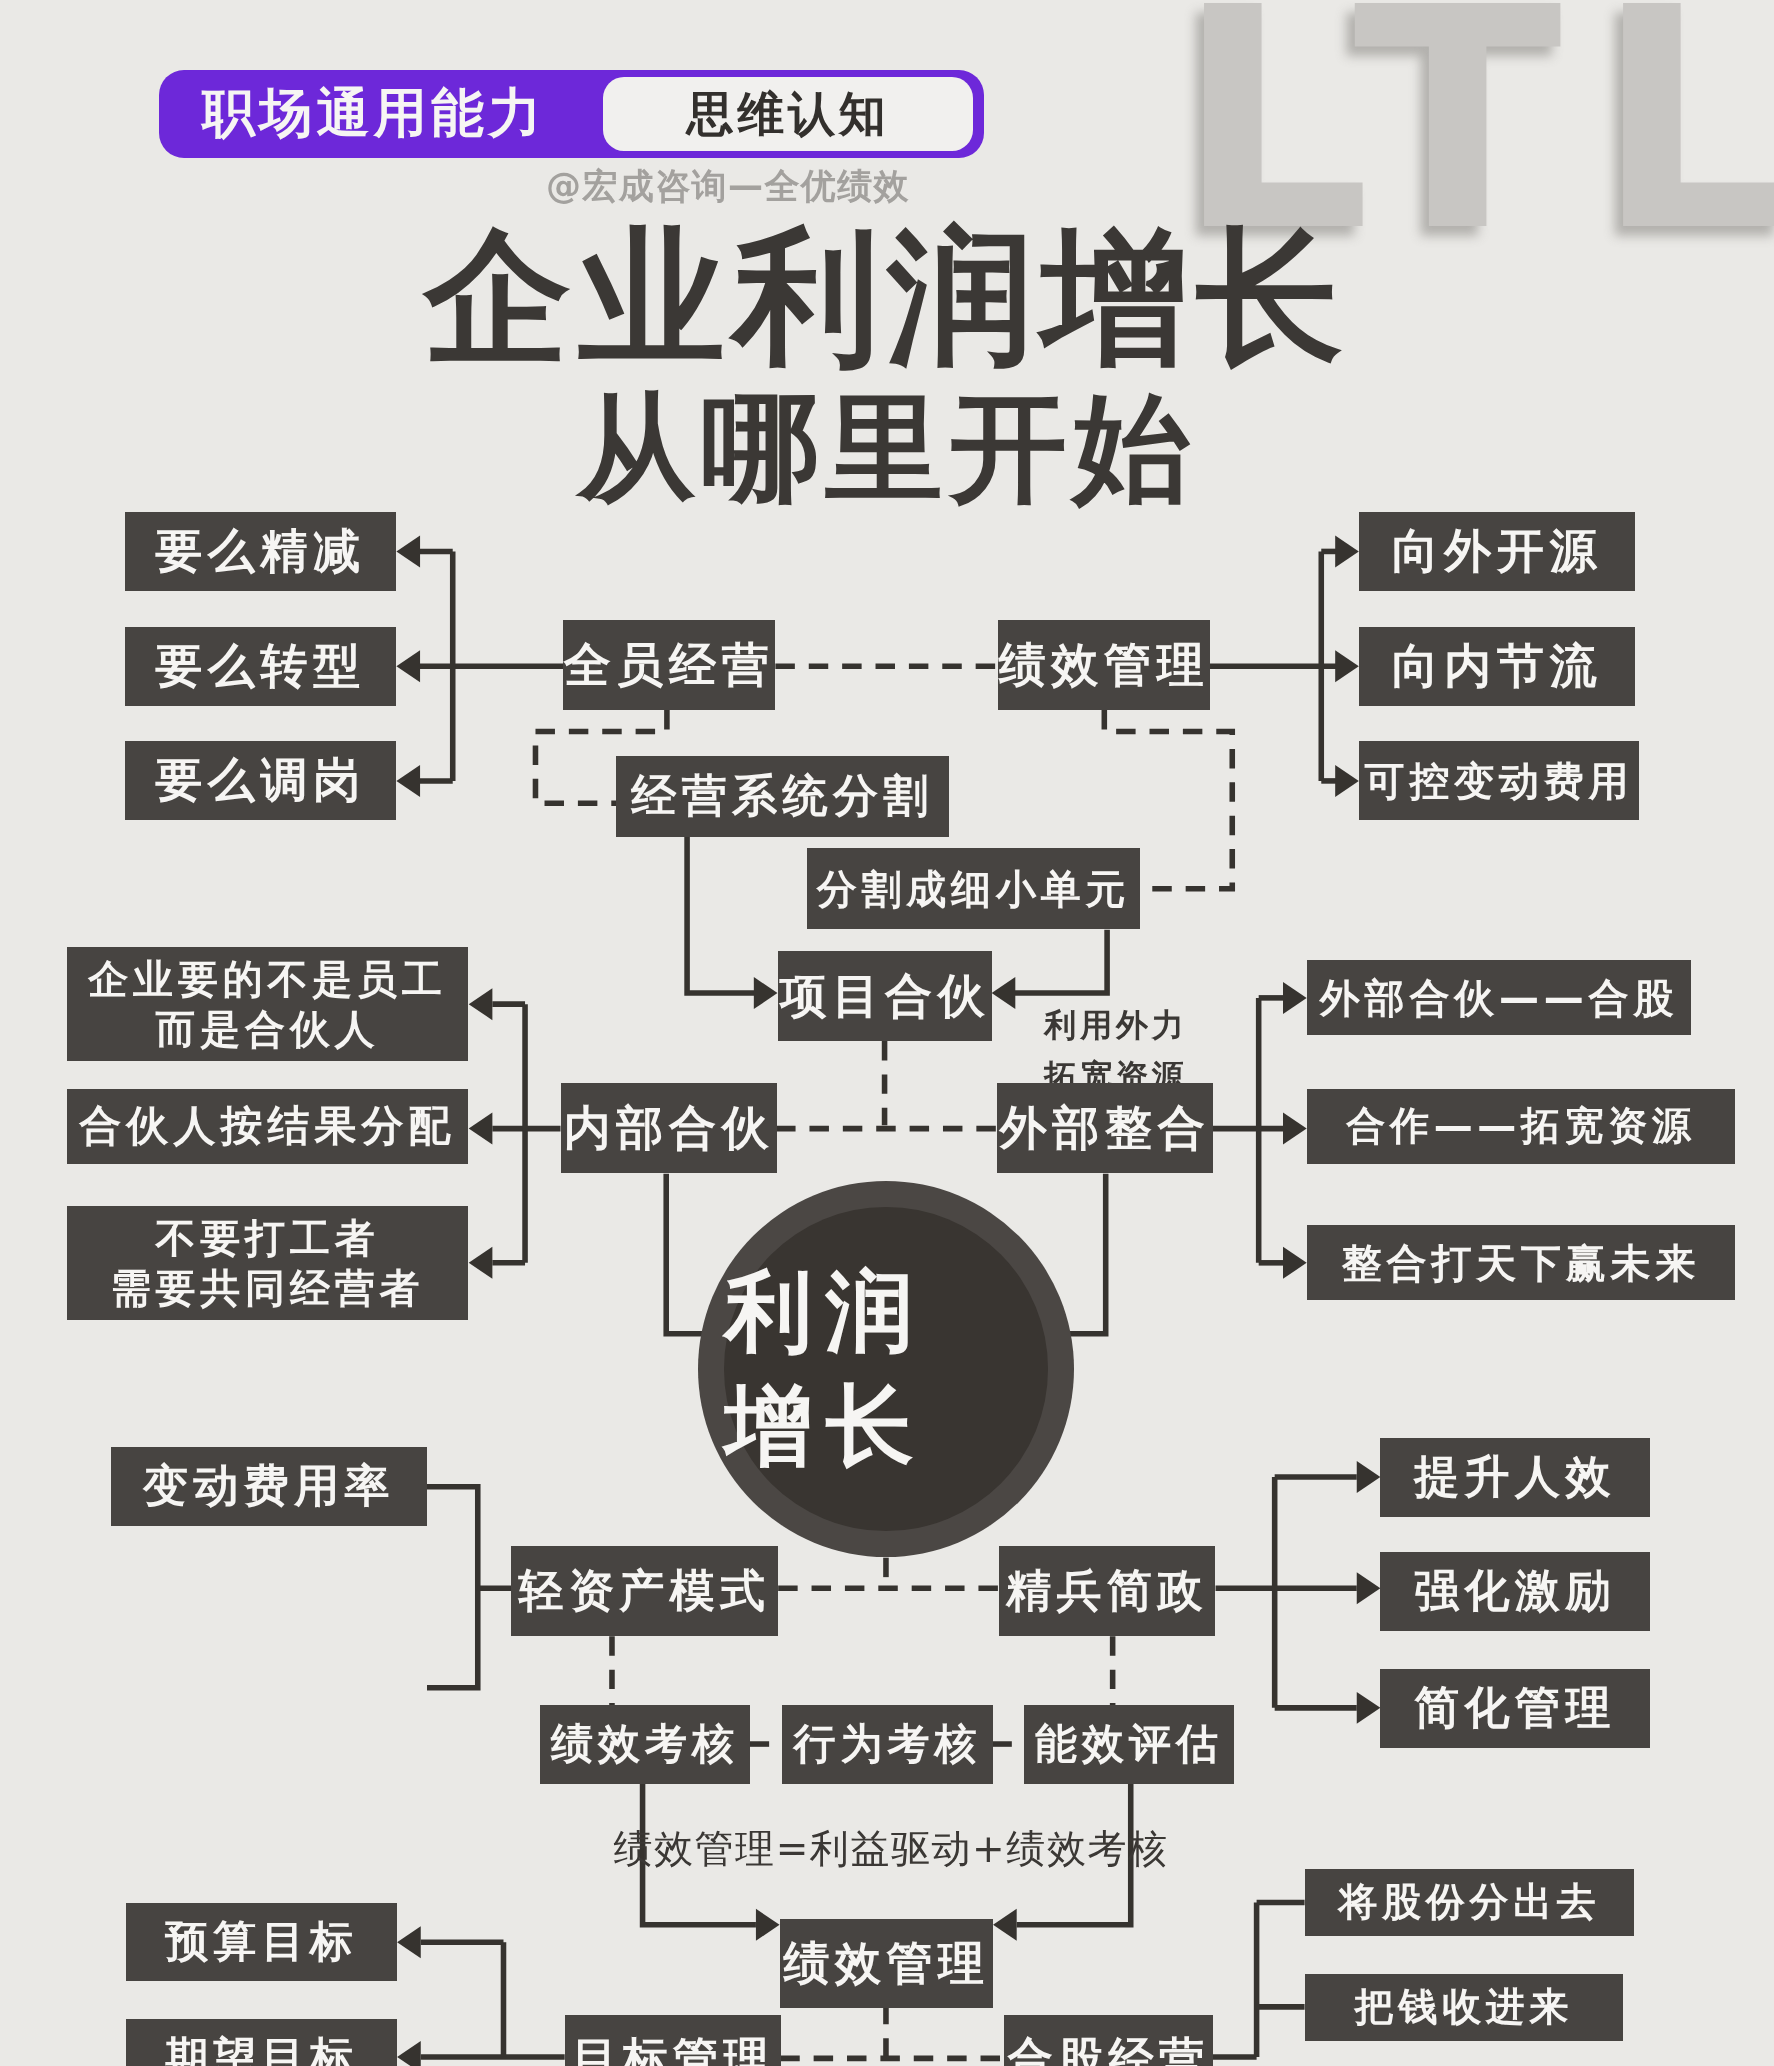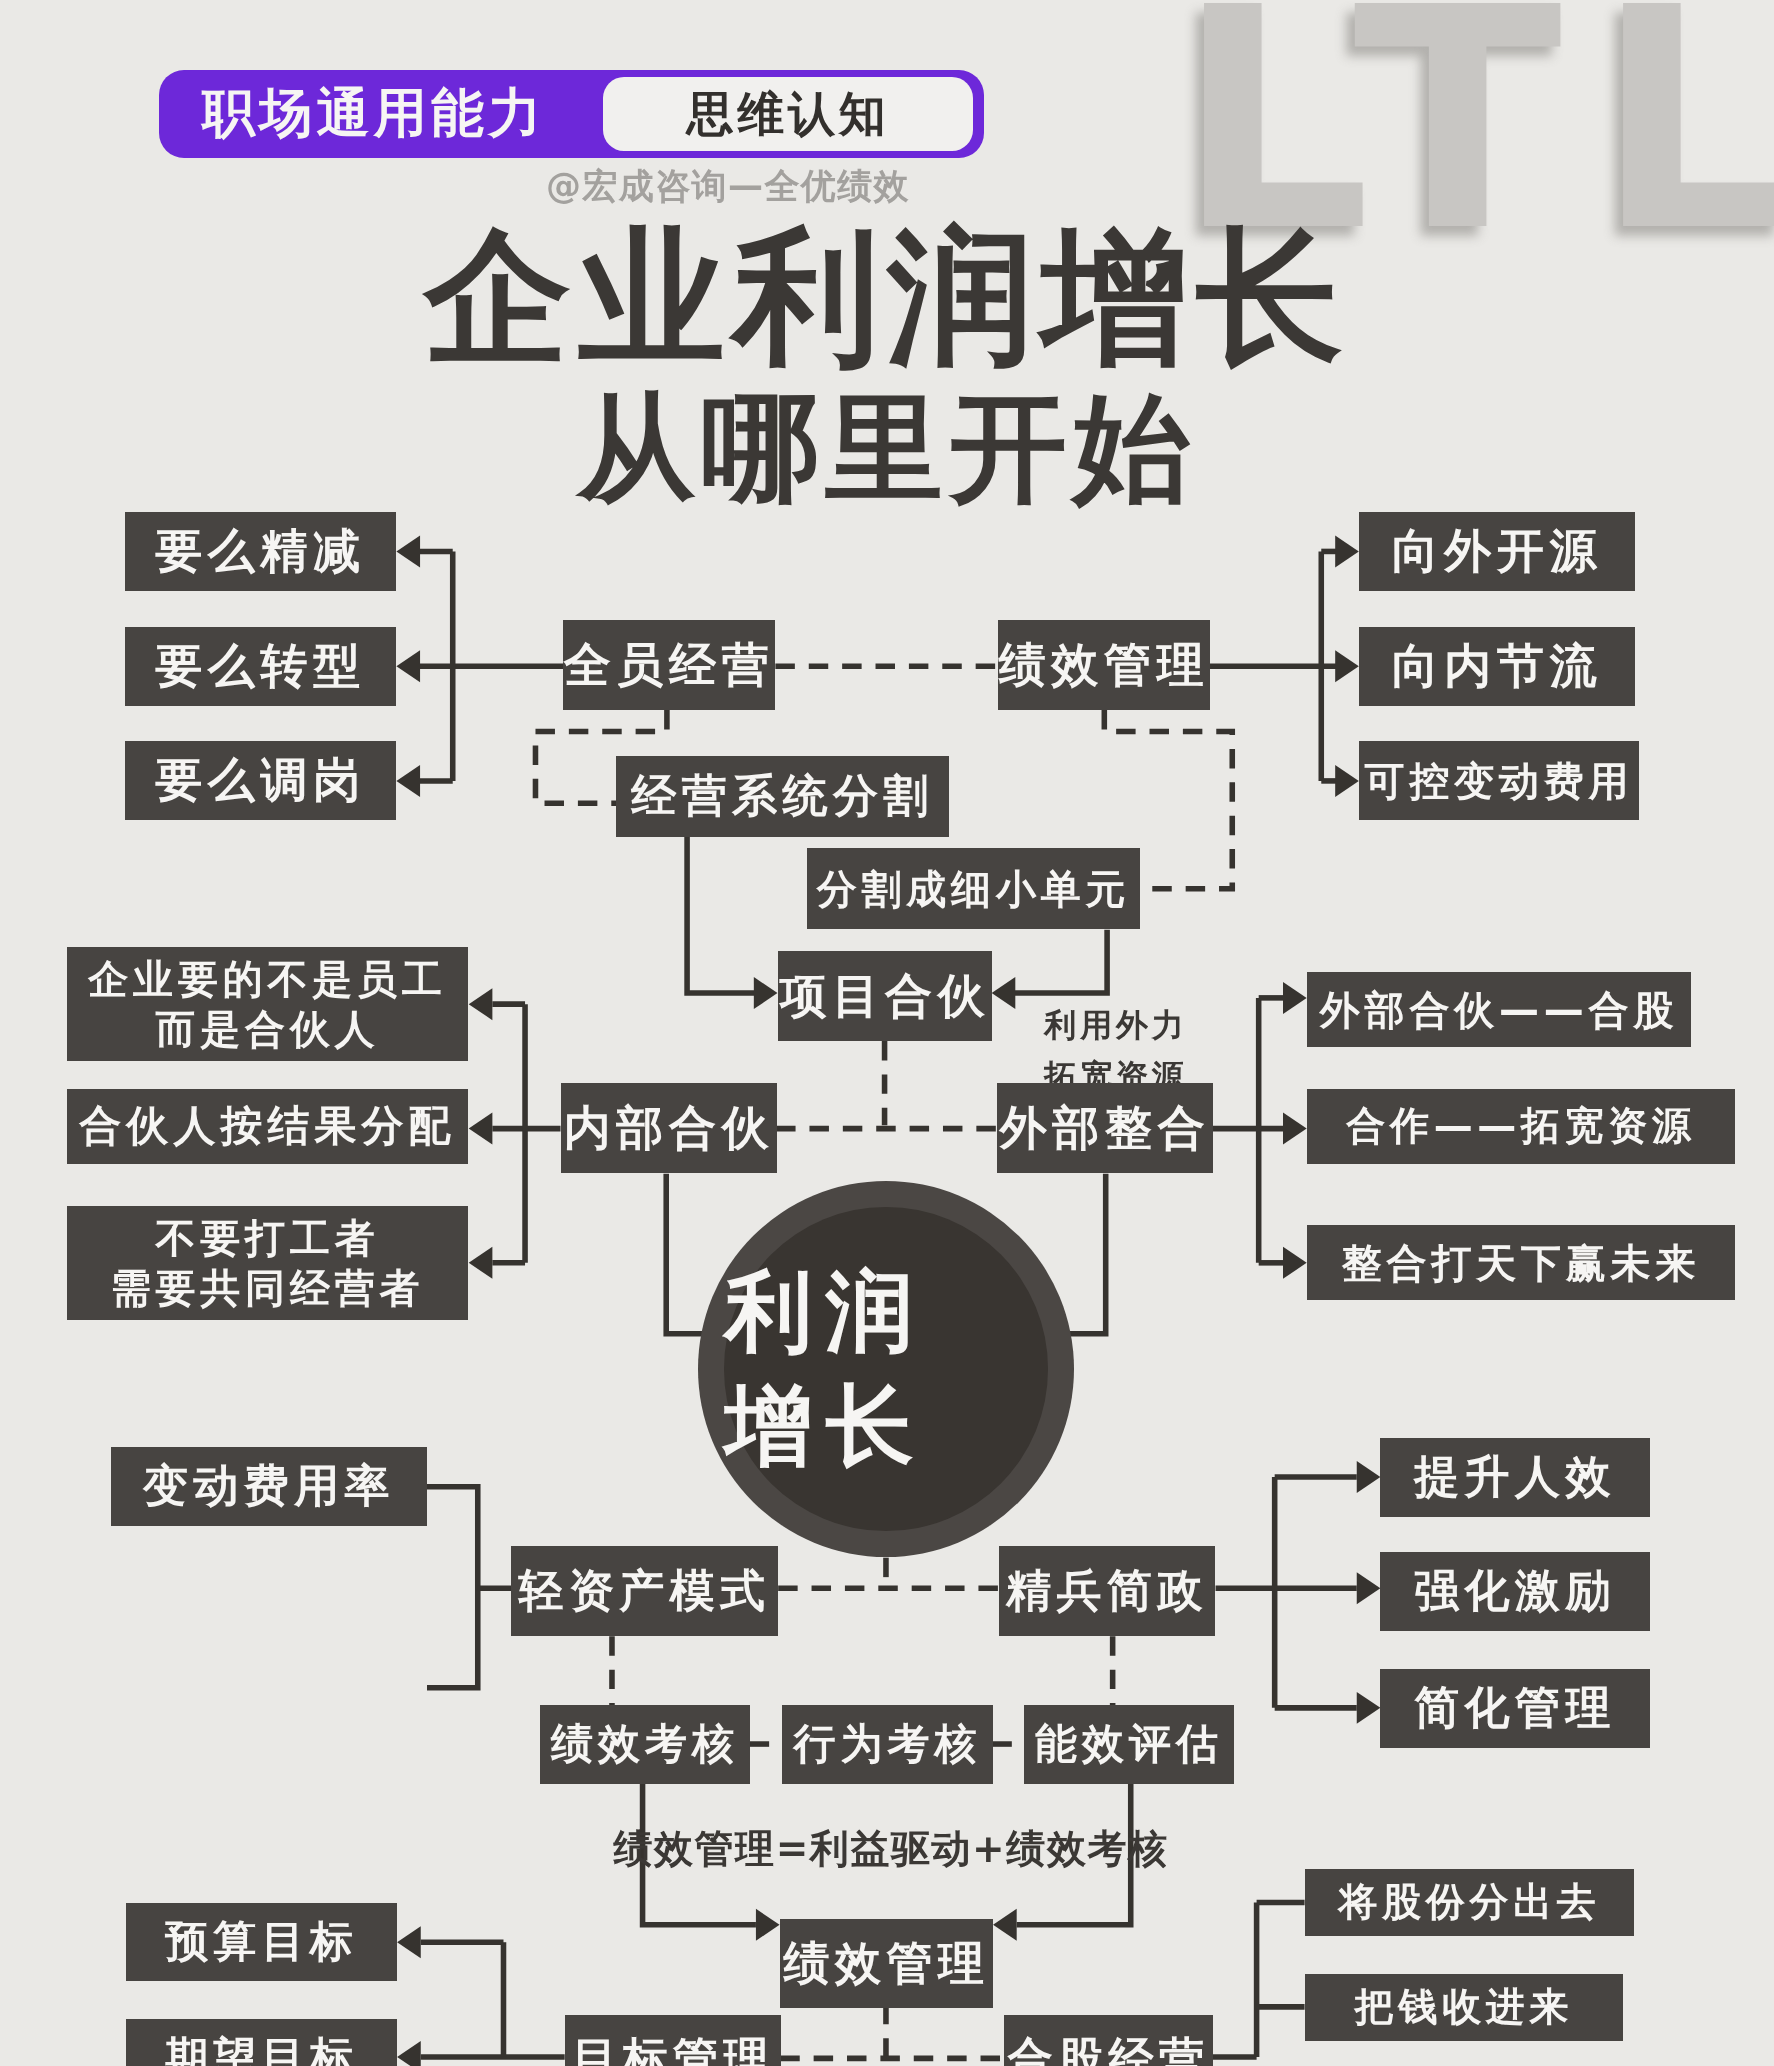--- a/index.html
+++ b/index.html
@@ -44,39 +44,39 @@
     position:absolute;left:698px;top:1181px;width:376px;height:376px;border-radius:50%;
     background:#4b4744;z-index:2;display:flex;align-items:center;justify-content:center;
   }
   .circle-inner{
     position:absolute;left:26.4px;top:26.4px;right:26.4px;bottom:26.4px;border-radius:50%;
     background:#393531;display:flex;flex-direction:column;align-items:flex-start;justify-content:center;
   }
   .circle-inner span{color:#f6f5f3;font-weight:bold;font-size:88px;line-height:1.3;letter-spacing:0.15em;}
   
   .note-leverage{position:absolute;left:1022px;top:1000px;width:188px;z-index:2;color:#3b3835;font-weight:bold;font-size:32px;line-height:1.6;letter-spacing:0.12em;text-align:center;}
-  .note-formula{position:absolute;left:8px;right:0;top:1822px;z-index:2;text-align:center;color:#3b3835;font-weight:bold;font-size:39px;letter-spacing:0.04em;}
+  .note-formula{position:absolute;left:8px;right:0;top:1822px;z-index:2;text-align:center;color:#3b3835;font-weight:normal;font-size:39px;letter-spacing:0.04em;}
   
   #n-trim{left:125px;top:512px;width:271px;height:79px;font-size:47px;}
   #n-transform{left:125px;top:627px;width:271px;height:79px;font-size:47px;}
   #n-reassign{left:125px;top:741px;width:271px;height:79px;font-size:47px;}
   #n-all-staff{left:563px;top:620px;width:212px;height:90px;font-size:47px;}
   #n-budget-control{left:998px;top:620px;width:212px;height:90px;font-size:47px;}
   #n-open-source{left:1359px;top:512px;width:276px;height:79px;font-size:47px;}
   #n-cut-cost{left:1359px;top:627px;width:276px;height:79px;font-size:47px;}
   #n-controllable{left:1359px;top:741px;width:280px;height:79px;font-size:40px;}
   #n-system-split{left:616px;top:756px;width:333px;height:81px;font-size:45px;}
   #n-split-units{left:807px;top:848px;width:333px;height:81px;font-size:40px;}
   #n-project-partner{left:778px;top:951px;width:214px;height:90px;font-size:47px;}
   #n-not-employee{left:67px;top:947px;width:401px;height:114px;font-size:40px;}
   #n-partner-result{left:67px;top:1089px;width:401px;height:75px;font-size:42px;}
   #n-no-worker{left:67px;top:1206px;width:401px;height:114px;font-size:40px;}
   #n-internal{left:561px;top:1083px;width:216px;height:90px;font-size:47px;}
   #n-external{left:997px;top:1083px;width:216px;height:90px;font-size:47px;}
-  #n-ext-partner{left:1307px;top:960px;width:384px;height:75px;font-size:40px;margin-top:12px;}
+  #n-ext-partner{left:1307px;top:960px;width:384px;height:75px;font-size:40px;}
   #n-cooperation{left:1307px;top:1089px;width:428px;height:75px;font-size:39px;}
   #n-integrate{left:1307px;top:1225px;width:428px;height:75px;font-size:40px;}
   #n-variable{left:111px;top:1447px;width:316px;height:79px;font-size:45px;}
   #n-fixed{left:111px;top:1648px;width:316px;height:79px;font-size:45px;}
   #n-asset-light{left:511px;top:1546px;width:267px;height:90px;font-size:45px;}
   #n-lean{left:999px;top:1546px;width:216px;height:90px;font-size:45px;}
   #n-boost{left:1380px;top:1438px;width:270px;height:79px;font-size:45px;}
   #n-strengthen{left:1380px;top:1552px;width:270px;height:79px;font-size:45px;}
   #n-simplify{left:1380px;top:1669px;width:270px;height:79px;font-size:45px;}
   #n-perf-appraisal{left:540px;top:1705px;width:210px;height:79px;font-size:42px;}

